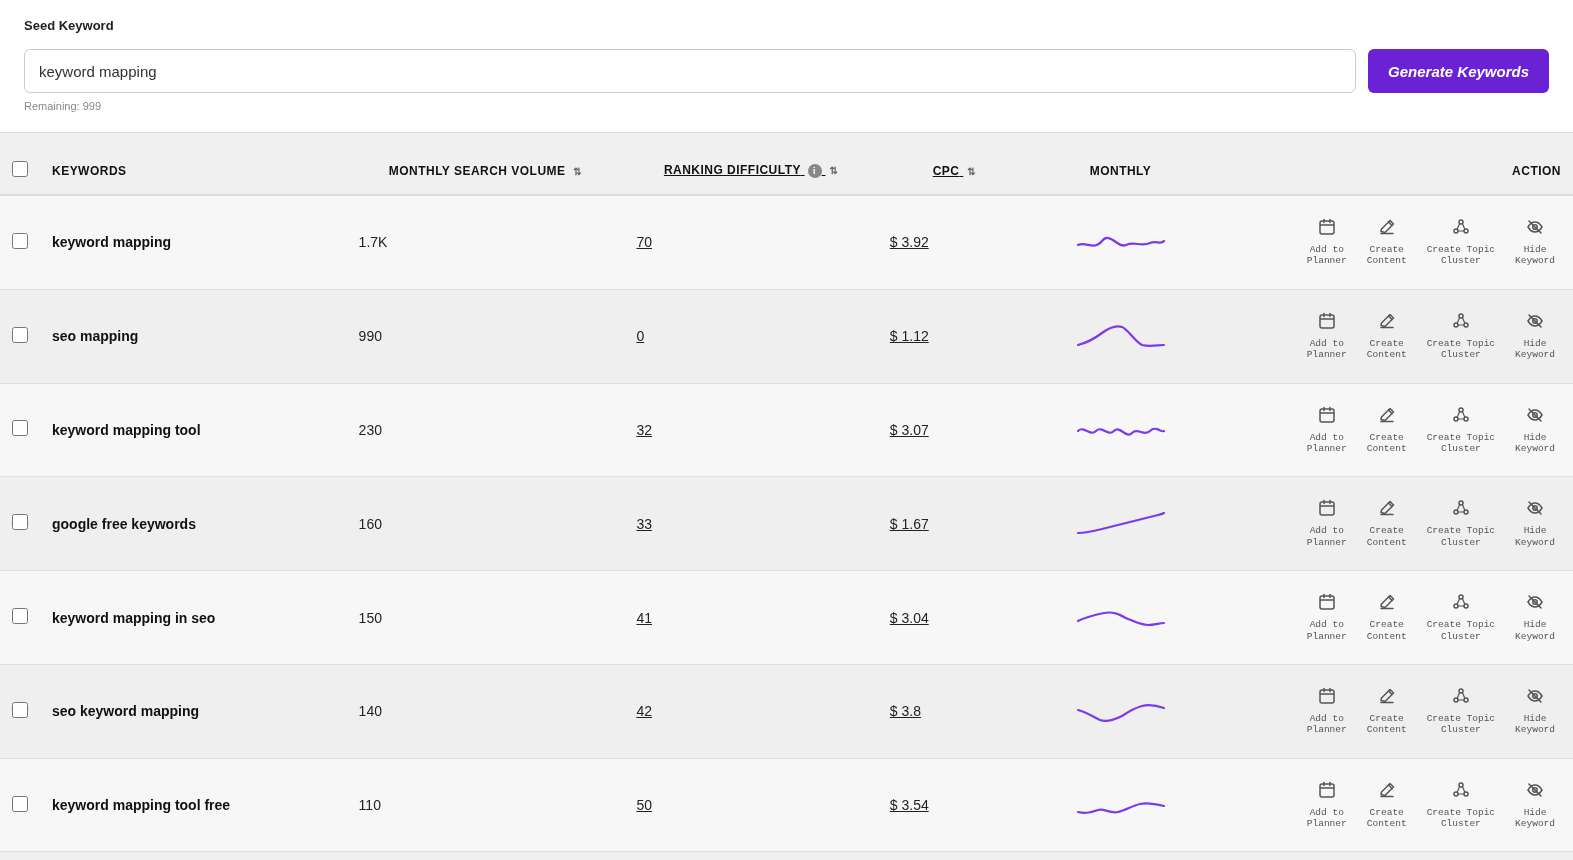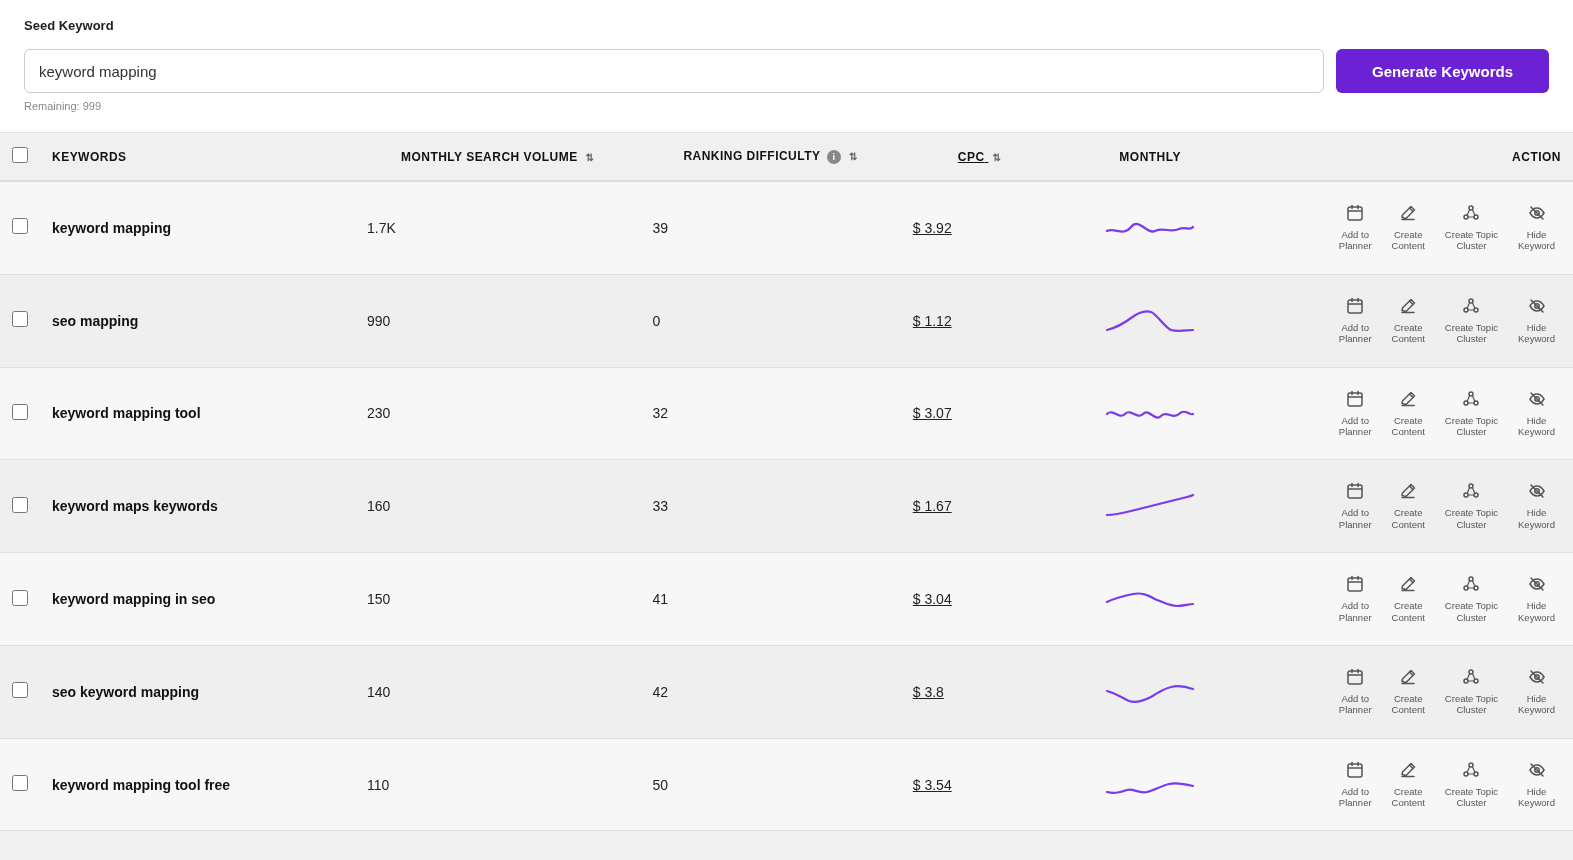--- a/index.html
+++ b/index.html
@@ -35,46 +35,47 @@
       color: #333;
       outline: none;
       background: #fff;
     }
     .generate-btn {
       height: 44px;
       background: #6b21d4;
       color: #fff;
       border: none;
       border-radius: 6px;
-      padding: 0 36px;
+      padding: 0 20px;
       font-size: 15px;
       font-weight: 600;
       cursor: pointer;
       white-space: nowrap;
+      font-style: italic;
     }
     .remaining-text {
       font-size: 11px;
       color: #888;
       margin-top: 7px;
     }
     .table-container {
       background: #f0f0f0;
       padding: 0;
     }
     table {
       width: 100%;
       border-collapse: collapse;
       background: #f0f0f0;
     }
     thead tr {
       background: #f0f0f0;
       border-bottom: 2px solid #ddd;
     }
     thead th {
-      padding: 14px 12px 14px 12px;
+      padding: 28px 12px 14px 12px;
       text-align: left;
       font-size: 12px;
       font-weight: 700;
       color: #111;
       letter-spacing: 0.04em;
       white-space: nowrap;
       margin-top: 20px;
     }
     thead th.center { text-align: center; }
     thead th.right { text-align: right; }
@@ -95,21 +96,21 @@
       font-weight: 700;
       font-size: 14px;
       color: #111;
     }
     .col-check {
       width: 38px;
       text-align: center;
     }
     .col-keyword { min-width: 240px; }
     .col-volume { min-width: 160px; text-align: center; }
-    .col-difficulty { min-width: 160px; text-align: center; }
+    .col-difficulty { min-width: 160px; text-align: center; text-decoration: underline; }
     .col-cpc { min-width: 120px; text-align: center; text-decoration: underline; }
     .col-trends { min-width: 140px; text-align: center; }
     .col-action { min-width: 200px; }
     .sort-icon {
       display: inline-block;
       font-size: 10px;
       color: #666;
       margin-left: 4px;
     }
     .info-icon {
@@ -138,20 +139,21 @@
       align-items: center;
       gap: 3px;
       background: none;
       border: none;
       cursor: pointer;
       padding: 4px 6px;
       border-radius: 4px;
       font-size: 10px;
       color: #444;
       min-width: 40px;
+      font-family: Liberation Mono, monospace;
     }
     .action-icon {
       font-size: 16px;
       color: #555;
     }
     .action-label {
       font-size: 9.5px;
       color: #555;
       text-align: center;
       line-height: 1.2;
@@ -213,21 +215,21 @@
           <td class="col-check">
     <input type="checkbox" style="">
   </td>
           <td class="col-keyword">
     <span class="keyword-name">keyword mapping</span>
   </td>
           <td class="col-volume center">
     <span>1.7K</span>
   </td>
           <td class="col-difficulty center">
-    <span>39</span>
+    <span>70</span>
   </td>
           <td class="col-cpc center">
     <span>$ 3.92</span>
   </td>
           <td class="col-trends">
     <svg class="trend-svg" width="90" height="38" viewBox="0 0 90 38" fill="none">
     <path d="M2,22 C10,18 18,28 26,18 C34,8 42,26 50,22 C58,18 66,24 74,20 C80,17 85,22 88,18" stroke="#7c3aed" stroke-width="2.2" fill="none" stroke-linecap="round" stroke-linejoin="round"></path>
   </svg>
   </td>
           <td class="col-action">
@@ -393,21 +395,21 @@
       <span class="action-label">Hide<br>Keyword</span>
     </button>
             </div>
           </td>
         </tr>
         <tr>
           <td class="col-check">
     <input type="checkbox" style="">
   </td>
           <td class="col-keyword">
-    <span class="keyword-name">keyword maps keywords</span>
+    <span class="keyword-name">google free keywords</span>
   </td>
           <td class="col-volume center">
     <span>160</span>
   </td>
           <td class="col-difficulty center">
     <span>33</span>
   </td>
           <td class="col-cpc center">
     <span>$ 1.67</span>
   </td>

